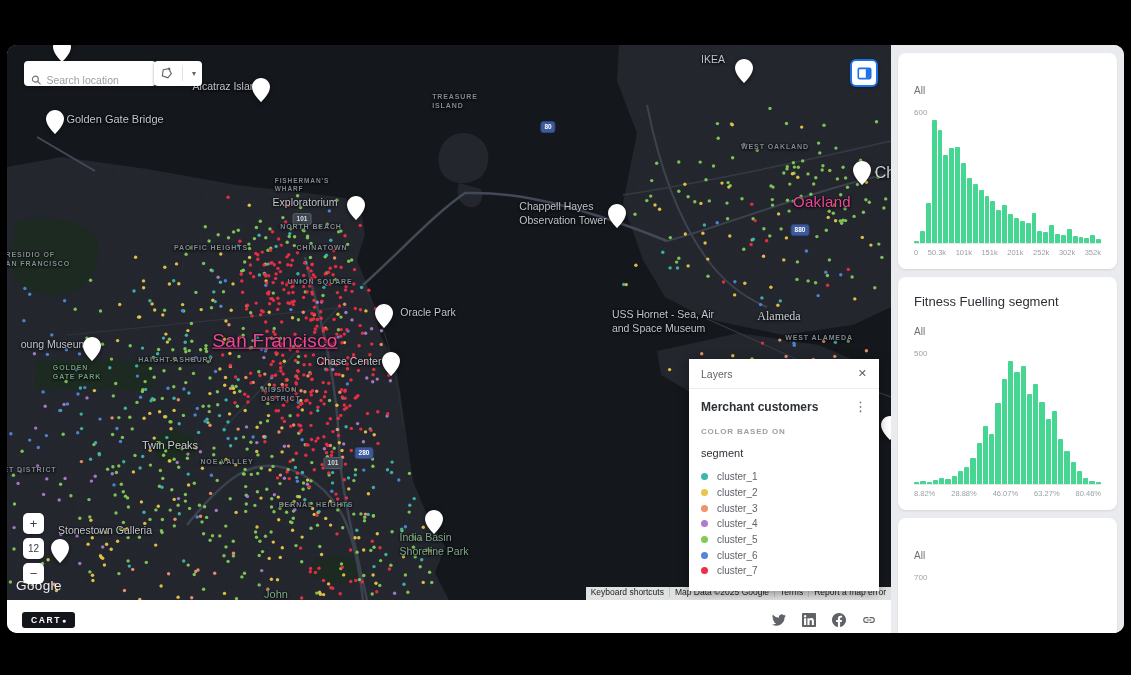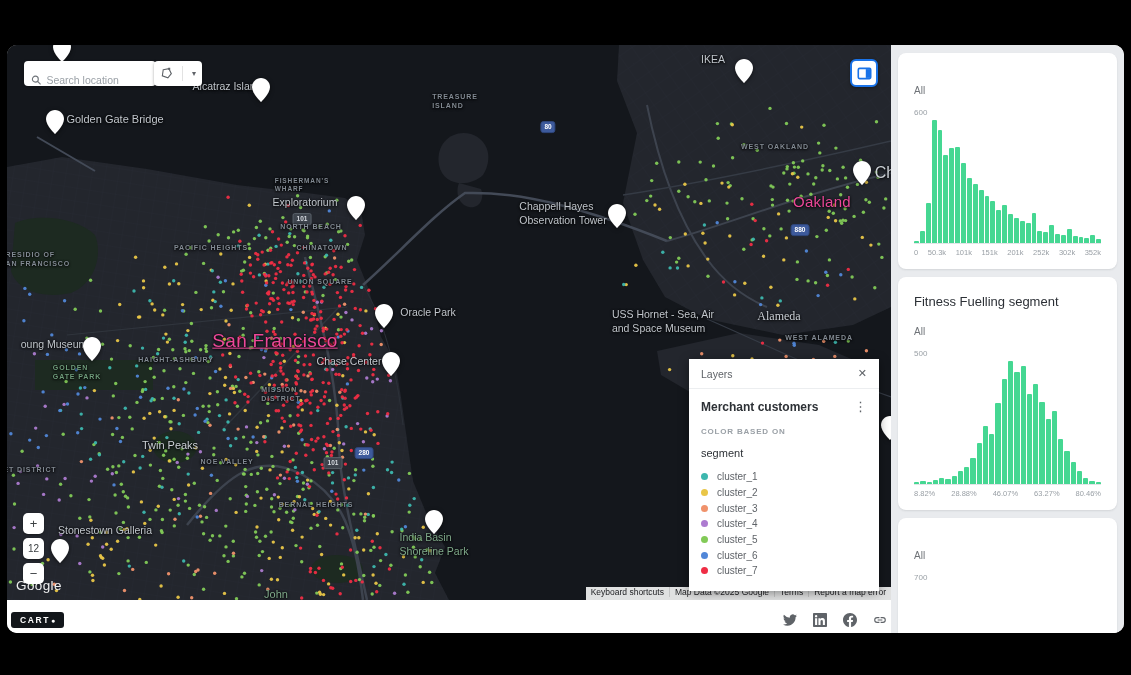--- a/index.html
+++ b/index.html
@@ -62,21 +62,21 @@
   .lp-layerrow{display:flex;justify-content:space-between;align-items:center;font-size:12px;
     font-weight:700;color:#2d3136}
   .kebab{font-size:13px;color:#5f6368;cursor:pointer;font-weight:400}
   .lp-section{margin-top:13px;font-size:8px;letter-spacing:.8px;color:#9aa0a6;font-weight:700}
   .lp-field{margin-top:11px;font-size:11px;color:#2d3136}
   .legend{margin-top:10px}
   .legend-row{display:flex;align-items:center;gap:9px;height:15.7px;font-size:10px;color:#5f6368;cursor:pointer}
   .legend-dot{width:7px;height:7px;border-radius:50%;flex:none}
   
   .footerbar{height:40px;background:#fff;display:flex;align-items:center;justify-content:space-between;
-    padding:0 4px;flex:none}
+    padding:0 15px;flex:none}
   .logo{background:#12161a;border-radius:3px;padding:4px 9px;display:flex;align-items:center;gap:1px;
     cursor:pointer}
   .logo span{color:#fff;font-size:8.5px;font-weight:700;letter-spacing:1.6px;line-height:1}
   .logo .logodot{font-size:7px;letter-spacing:0}
   .social{display:flex;align-items:center;gap:16px}
   .social .sicon{width:14px;height:14px;cursor:pointer;display:block}
   
   .right-panel{flex:1;background:#e9ebee;padding:8px 7px;display:flex;flex-direction:column;gap:8px;
     overflow:hidden}
   .card{background:#fff;border-radius:8px;padding:16px 16px 12px;box-shadow:0 1px 2px rgba(60,64,67,.12);

